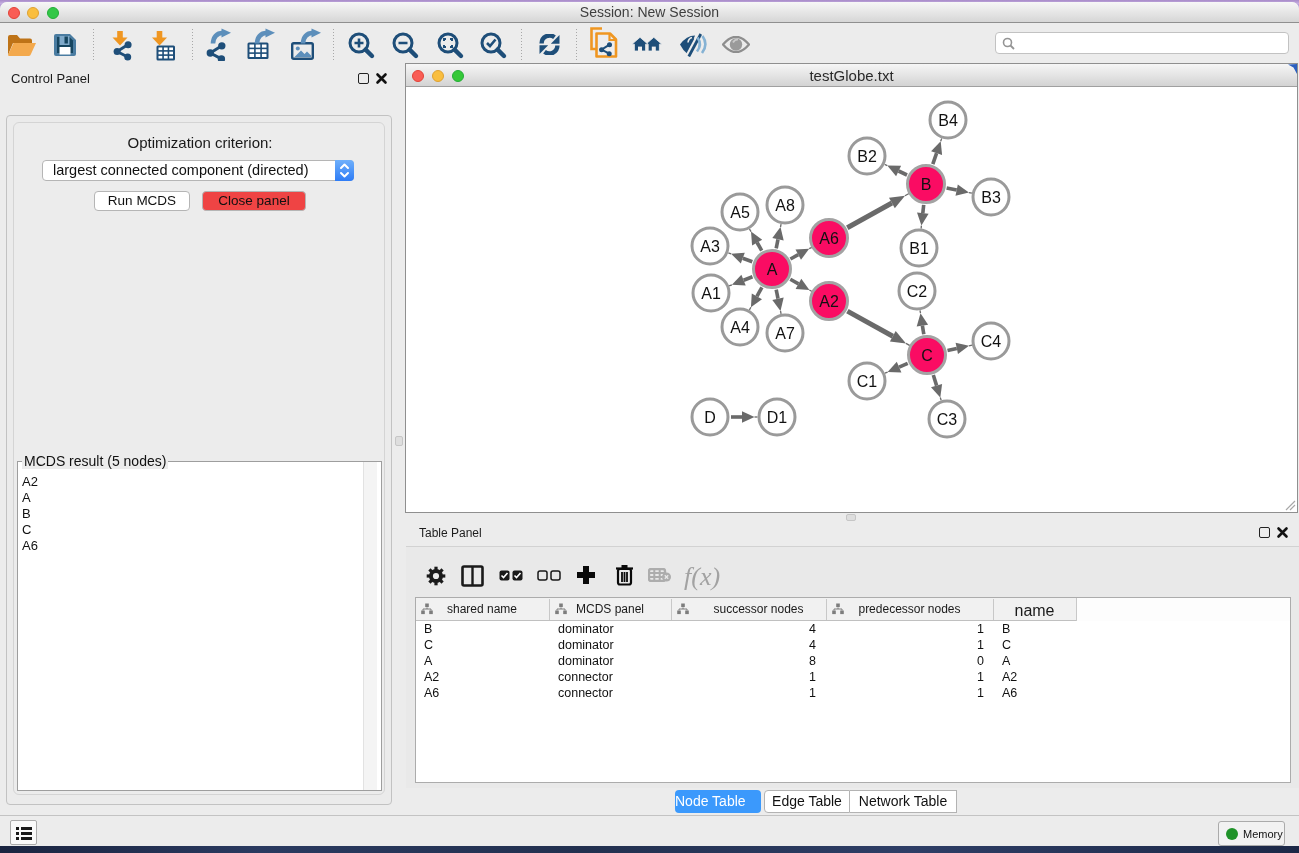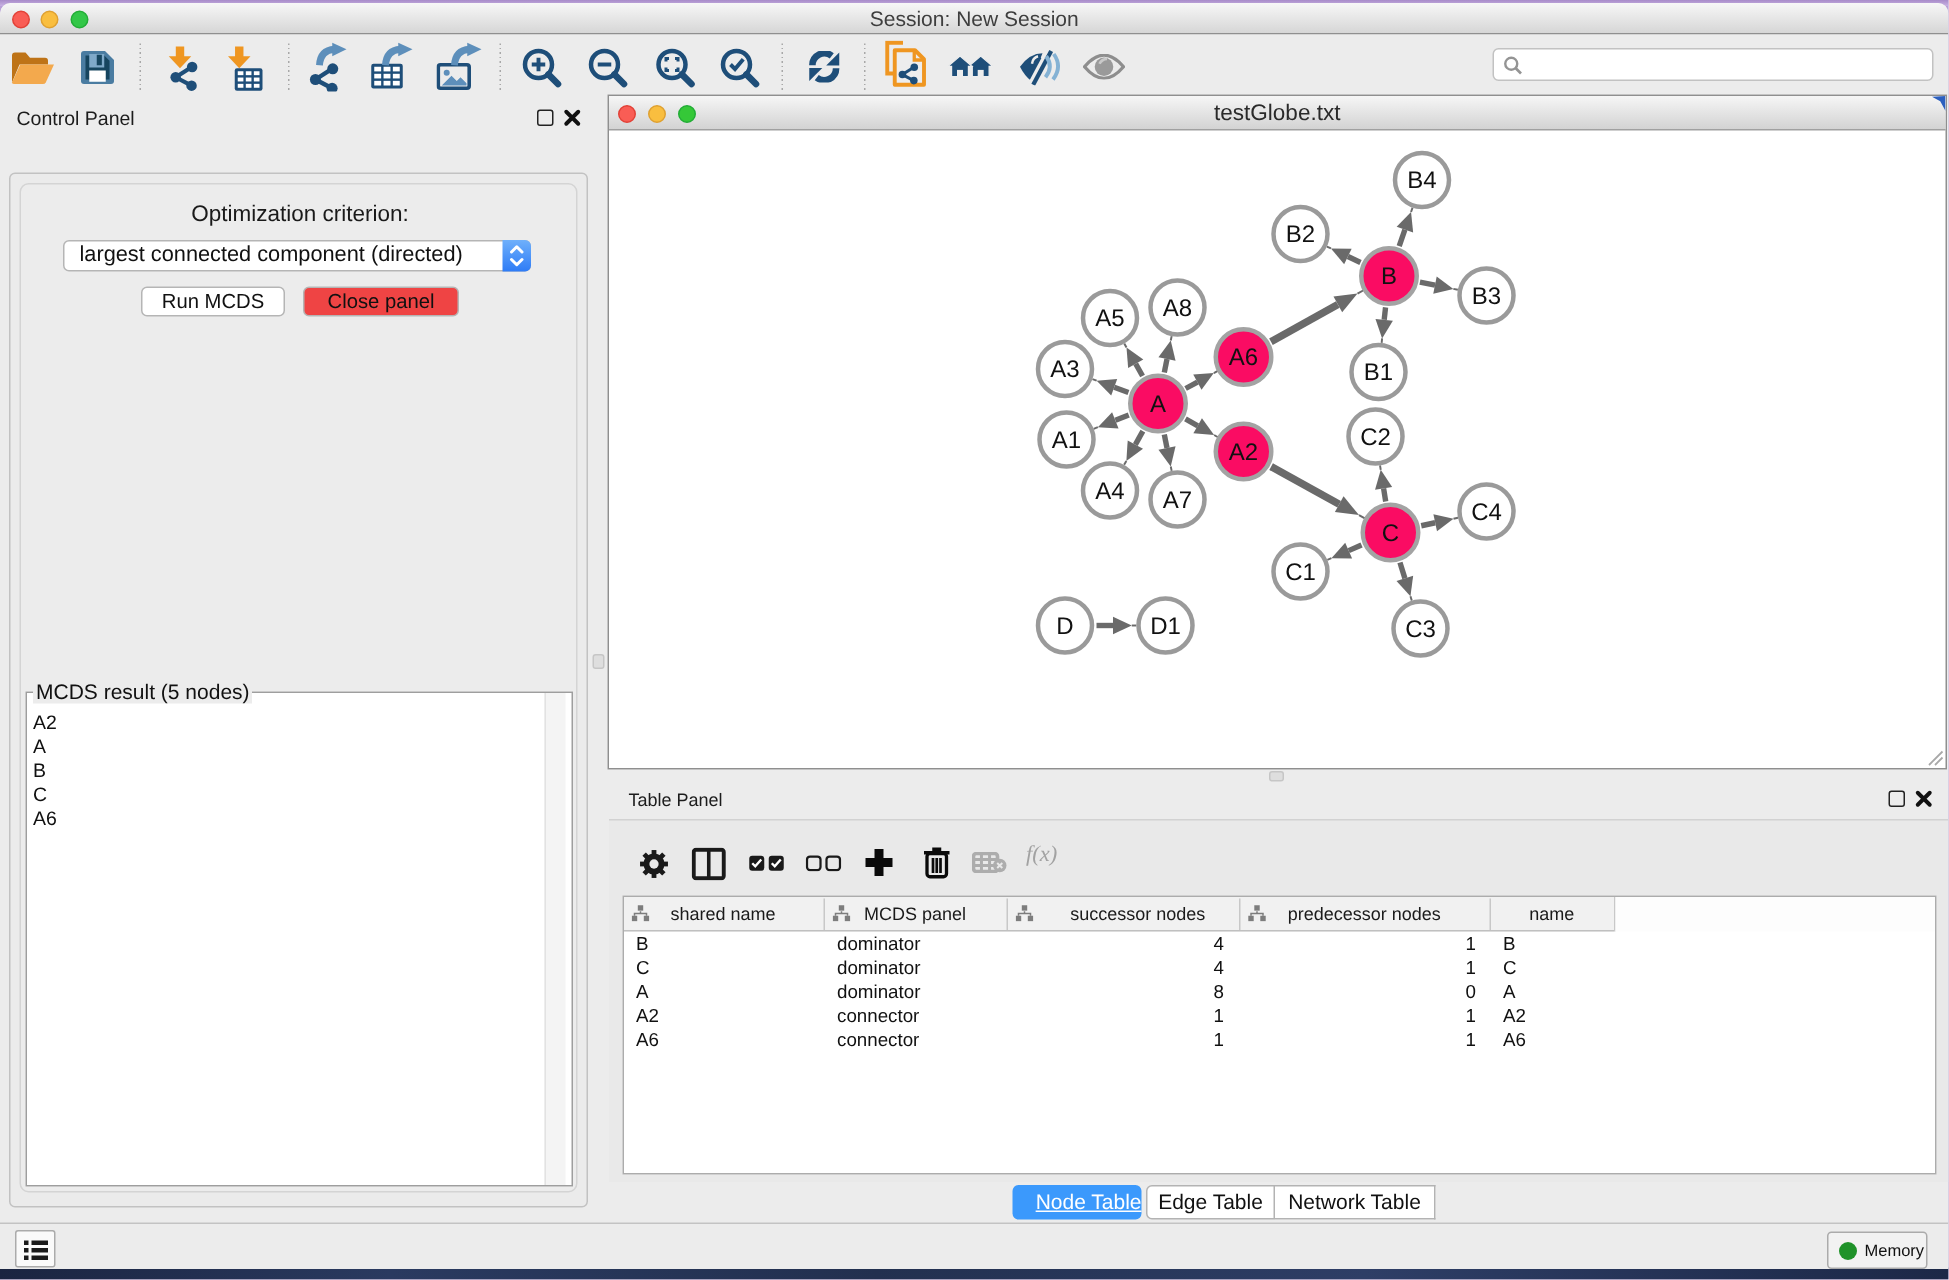--- a/index.html
+++ b/index.html
@@ -380,21 +380,21 @@
     </svg>
 <svg style="position:absolute;left:648px;top:566px" width="24" height="14" viewBox="0 0 24 14">
       <rect x="1" y="1" width="16" height="12" rx="2" fill="none" stroke="#ADADAD" stroke-width="2.4"></rect>
       <line x1="1" y1="5.0" x2="17" y2="5.0" stroke="#ADADAD" stroke-width="2"></line>
       <line x1="1" y1="9.0" x2="17" y2="9.0" stroke="#ADADAD" stroke-width="2"></line>
       <line x1="6.3" y1="1" x2="6.3" y2="13" stroke="#ADADAD" stroke-width="2"></line>
       <line x1="11.7" y1="1" x2="11.7" y2="13" stroke="#ADADAD" stroke-width="2"></line>
       <circle cx="18.5" cy="9" r="4.5" fill="#ADADAD"></circle>
       <path d="M16.8 7.3 L20.2 10.7 M20.2 7.3 L16.8 10.7" stroke="#E9E9E9" stroke-width="1.3"></path>
     </svg>
-<div style="position:absolute;left:684px;top:560px;font-family:'Liberation Serif',serif;font-style:italic;font-size:15px;color:#A2A2A2;">f(x)</div>
+<div style="position:absolute;left:684px;top:560px;font-family:'Liberation Serif',serif;font-style:italic;font-size:26px;color:#A2A2A2;">f(x)</div>
 
   <div class="abs" style="left:415px;top:595px;width:876px;height:186px;background:#FFF;border:1px solid #ACACAC;"></div>
   <div class="abs" style="left:416px;top:596px;width:660px;height:23px;background:#F1F1F1;border-bottom:1px solid #C0C0C0;"></div>
 <svg style="position:absolute;left:421px;top:601px" width="12" height="12" viewBox="0 0 12 12">
       <rect x="4.2" y="0.5" width="3.6" height="3.6" fill="#7D7D7D"></rect>
       <rect x="0.2" y="7.5" width="3.6" height="3.6" fill="#7D7D7D"></rect>
       <rect x="8.2" y="7.5" width="3.6" height="3.6" fill="#7D7D7D"></rect>
       <path d="M6 4.5 L6 6 M2 7.5 L2 6 L10 6 L10 7.5" stroke="#7D7D7D" stroke-width="1" fill="none"></path>
     </svg>
   <div class="abs" style="left:415px;top:600px;width:134px;text-align:center;font-size:12px;color:#1A1A1A;">shared name</div>
@@ -416,21 +416,21 @@
   <div class="abs" style="left:671px;top:600px;width:155px;text-align:center;font-size:12px;color:#1A1A1A;padding-left:20px;">successor nodes</div>
   <div class="abs" style="left:826px;top:597px;width:1px;height:21px;background:#C8C8C8;"></div>
 <svg style="position:absolute;left:832px;top:601px" width="12" height="12" viewBox="0 0 12 12">
       <rect x="4.2" y="0.5" width="3.6" height="3.6" fill="#7D7D7D"></rect>
       <rect x="0.2" y="7.5" width="3.6" height="3.6" fill="#7D7D7D"></rect>
       <rect x="8.2" y="7.5" width="3.6" height="3.6" fill="#7D7D7D"></rect>
       <path d="M6 4.5 L6 6 M2 7.5 L2 6 L10 6 L10 7.5" stroke="#7D7D7D" stroke-width="1" fill="none"></path>
     </svg>
   <div class="abs" style="left:826px;top:600px;width:167px;text-align:center;font-size:12px;color:#1A1A1A;">predecessor nodes</div>
   <div class="abs" style="left:993px;top:597px;width:1px;height:21px;background:#C8C8C8;"></div>
-  <div class="abs" style="left:993px;top:600px;width:83px;text-align:center;font-size:12px;color:#1A1A1A;">name</div>
+  <div class="abs" style="left:993px;top:600px;width:83px;text-align:center;font-size:16px;color:#1A1A1A;">name</div>
   <div class="abs" style="left:1076px;top:596px;width:1px;height:23px;background:#C8C8C8;"></div>
   <div class="abs" style="left:1077px;top:596px;width:213px;height:23px;background:#FDFDFD;"></div>
   <div class="abs" style="left:424px;top:620px;font-size:12.5px;color:#111;">B</div>
   <div class="abs" style="left:558px;top:620px;font-size:12.5px;color:#111;">dominator</div>
   <div class="abs" style="left:671px;top:620px;width:145px;text-align:right;font-size:12.5px;color:#111;">4</div>
   <div class="abs" style="left:826px;top:620px;width:158px;text-align:right;font-size:12.5px;color:#111;">1</div>
   <div class="abs" style="left:1002px;top:620px;font-size:12.5px;color:#111;">B</div>
   <div class="abs" style="left:424px;top:636px;font-size:12.5px;color:#111;">C</div>
   <div class="abs" style="left:558px;top:636px;font-size:12.5px;color:#111;">dominator</div>
   <div class="abs" style="left:671px;top:636px;width:145px;text-align:right;font-size:12.5px;color:#111;">4</div>
@@ -446,21 +446,21 @@
   <div class="abs" style="left:671px;top:668px;width:145px;text-align:right;font-size:12.5px;color:#111;">1</div>
   <div class="abs" style="left:826px;top:668px;width:158px;text-align:right;font-size:12.5px;color:#111;">1</div>
   <div class="abs" style="left:1002px;top:668px;font-size:12.5px;color:#111;">A2</div>
   <div class="abs" style="left:424px;top:684px;font-size:12.5px;color:#111;">A6</div>
   <div class="abs" style="left:558px;top:684px;font-size:12.5px;color:#111;">connector</div>
   <div class="abs" style="left:671px;top:684px;width:145px;text-align:right;font-size:12.5px;color:#111;">1</div>
   <div class="abs" style="left:826px;top:684px;width:158px;text-align:right;font-size:12.5px;color:#111;">1</div>
   <div class="abs" style="left:1002px;top:684px;font-size:12.5px;color:#111;">A6</div>
 
   <div class="abs" style="left:675px;top:788px;height:23px;display:flex;font-size:14px;">
-    <div style="width:86px;background:#3B99FC;border-radius:4px;text-align:right;line-height:23px;color:#FFF;text-decoration:underline;">Node Table</div>
+    <div style="width:86px;background:#3B99FC;border-radius:4px;text-align:left;line-height:23px;color:#FFF;">Node Table</div>
     <div style="width:86px;background:#FFF;border:1px solid #B3B3B3;border-radius:0 0 0 0;margin-left:3px;text-align:center;line-height:21px;color:#111;border-radius:4px 0 0 4px;">Edge Table</div>
     <div style="width:107px;background:#FFF;border:1px solid #B3B3B3;border-left:none;text-align:center;line-height:21px;color:#111;">Network Table</div>
     <div style="width:66px;background:#FFF;border:1px solid #B3B3B3;border-left:none;border-radius:0 4px 4px 0;text-align:center;line-height:21px;color:#111;margin-top:32px;">Motifs</div>
   </div>
 
   <div class="abs" style="left:0;top:813px;width:1299px;height:31px;background:#ECECEC;border-top:1px solid #C3C3C3;"></div>
   <div class="abs" style="left:10px;top:818px;width:27px;height:25px;background:#FAFAFA;border:1px solid #ABABAB;border-radius:2px;">
     <svg style="position:absolute;left:5px;top:5px" width="16" height="15" viewBox="0 0 16 15">
       <g fill="#1A1A1A">
           <rect x="0" y="1" width="3" height="3"></rect>

